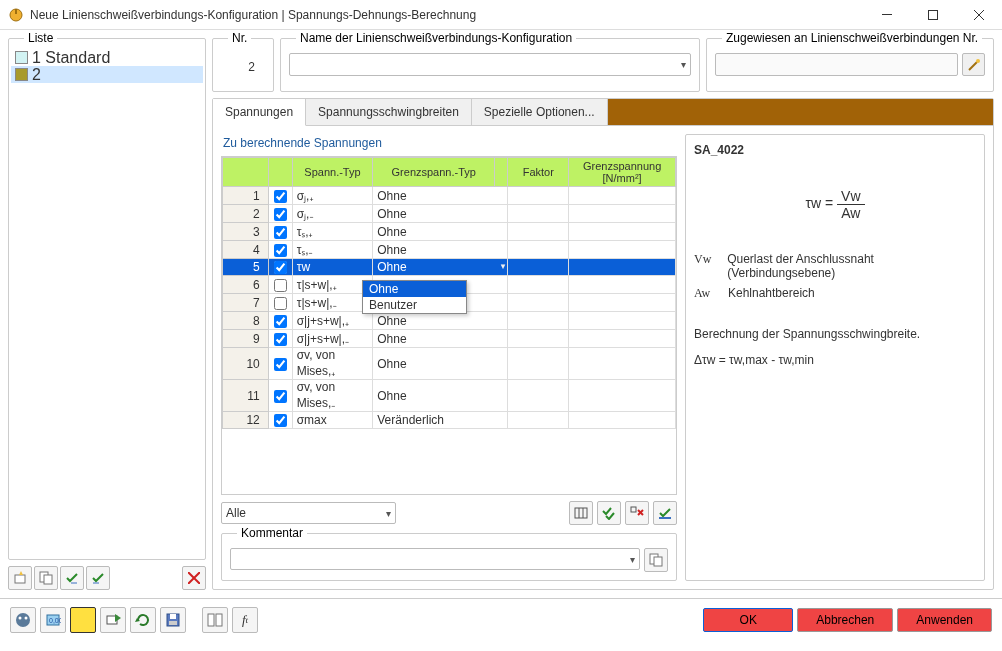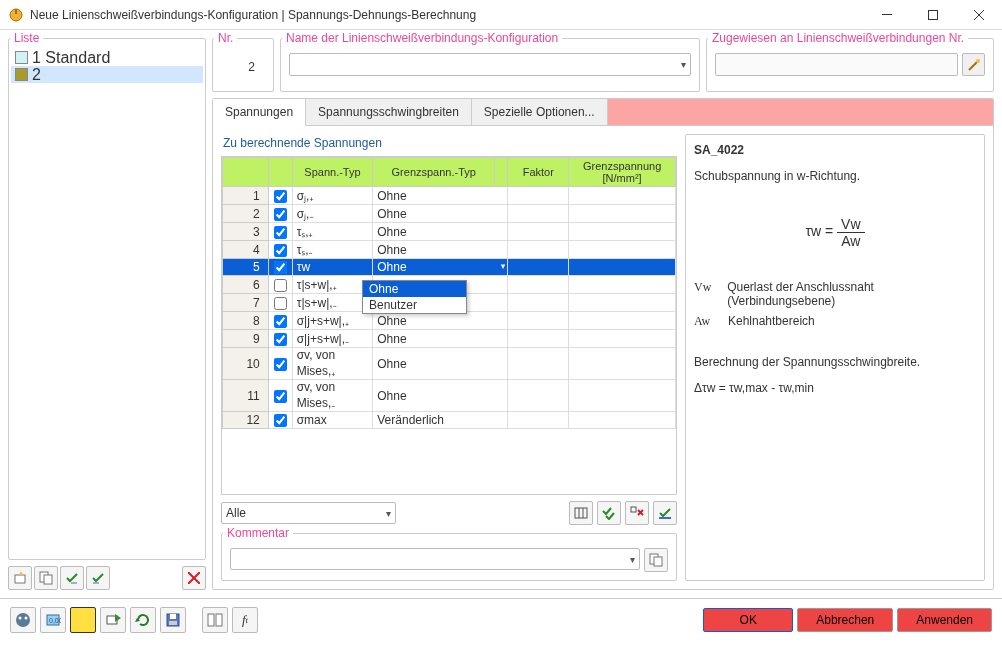--- a/index.html
+++ b/index.html
@@ -10,21 +10,21 @@
   .titlebar .icon { width: 16px; height: 16px; margin-right: 6px; }
   .titlebar .title { flex: 1; font-size: 12px; color: #333; }
   .titlebar .win-btn { width: 46px; height: 30px; display: flex; align-items: center; justify-content: center; color: #333; }
   
   
   .main { display: flex; height: 568px; padding: 8px; gap: 6px; }
   
   
   .left-panel { width: 198px; display: flex; flex-direction: column; }
   .panel-box { border: 1px solid #ccc; border-radius: 2px; background: #fff; position: relative; }
-  .panel-header { position: absolute; top: -8px; left: 1px; background: #fff; padding: 0 4px; color: #ec4899; font-weight: normal; font-size: 12px; }
+  .panel-header { position: absolute; top: -8px; left: 15px; background: #fff; padding: 0 4px; color: #000000; font-weight: normal; font-size: 12px; }
   .list-content { padding: 10px 2px 2px 2px; height: 516px; overflow: auto; }
   .list-item { display: flex; align-items: center; height: 17px; padding: 0 4px; gap: 4px; }
   .list-item.selected { background: #d0e7ff; }
   .list-swatch { width: 13px; height: 13px; border: 1px solid #888; }
   .list-label { font-size: 16px; }
   .left-toolbar { display: flex; gap: 2px; margin-top: 6px; align-items: center; }
   .tb-btn { width: 24px; height: 24px; border: 1px solid #bbb; border-radius: 2px; background: #f5f5f5; display: flex; align-items: center; justify-content: center; cursor: pointer; }
   .tb-spacer { flex: 1; }
   
   
@@ -37,21 +37,21 @@
   .top-box.name { flex: 1; }
   .top-box.assign { width: 288px; display: flex; gap: 4px; }
   .nr-val { text-align: right; padding-right: 10px; line-height: 28px; font-size: 12px; }
   .combo { border: 1px solid #bbb; height: 23px; display: flex; align-items: center; padding: 0 4px; background: #fff; border-radius: 2px; }
   .combo .arrow { margin-left: auto; color: #555; font-size: 10px; }
   .assign-input { flex: 1; border: 1px solid #bbb; height: 23px; background: #fafafa; border-radius: 2px; }
   .assign-btn { width: 23px; height: 23px; border: 1px solid #bbb; background: #f0f0f0; border-radius: 2px; display: flex; align-items: center; justify-content: center; }
   
   
   .tabs-container { border: 1px solid #ccc; border-radius: 2px; flex: 1; display: flex; flex-direction: column; }
-  .tabs { display: flex; border-bottom: 1px solid #ccc; background: #fca5a5; }
+  .tabs { display: flex; border-bottom: 1px solid #ccc; background: #a16207; }
   .tab { padding: 6px 12px; border-right: 1px solid #ccc; background: #f0f0f0; cursor: pointer; font-size: 12px; }
   .tab.active { background: #fff; border-bottom: 1px solid #fff; margin-bottom: -1px; }
   
   .tab-content { flex: 1; display: flex; padding: 8px; gap: 8px; }
   .grid-area { flex: 1; display: flex; flex-direction: column; }
   .section-title { color: #1e5a9c; font-size: 12px; margin-bottom: 4px; padding: 2px; }
   
   
   .grid-wrap { border: 1px solid #ccc; flex: 1; background: #fff; position: relative; overflow: hidden; }
   table.grid { border-collapse: collapse; width: 100%; font-size: 12px; }
@@ -380,21 +380,20 @@
                     <rect x="1" y="1" width="8" height="10" fill="#fff" stroke="#777"></rect>
                     <rect x="5" y="4" width="8" height="9" fill="#fff" stroke="#777"></rect>
                   </svg>
                 </div>
             </div>
           </div>
         </div>
 
         <div class="info-panel">
           <div class="h">SA_4022</div>
-          <p>Schubspannung in w-Richtung.</p>
           <div class="formula">
             <span>τw =</span>
             <span class="frac"><span class="num">Vw</span><span class="den">Aw</span></span>
           </div>
           <div id="info-vars">
               <div class="info-var">
                 <div class="sym">Vw</div>
                 <div>Querlast der Anschlussnaht (Verbindungsebene)</div>
               </div>
               <div class="info-var">

